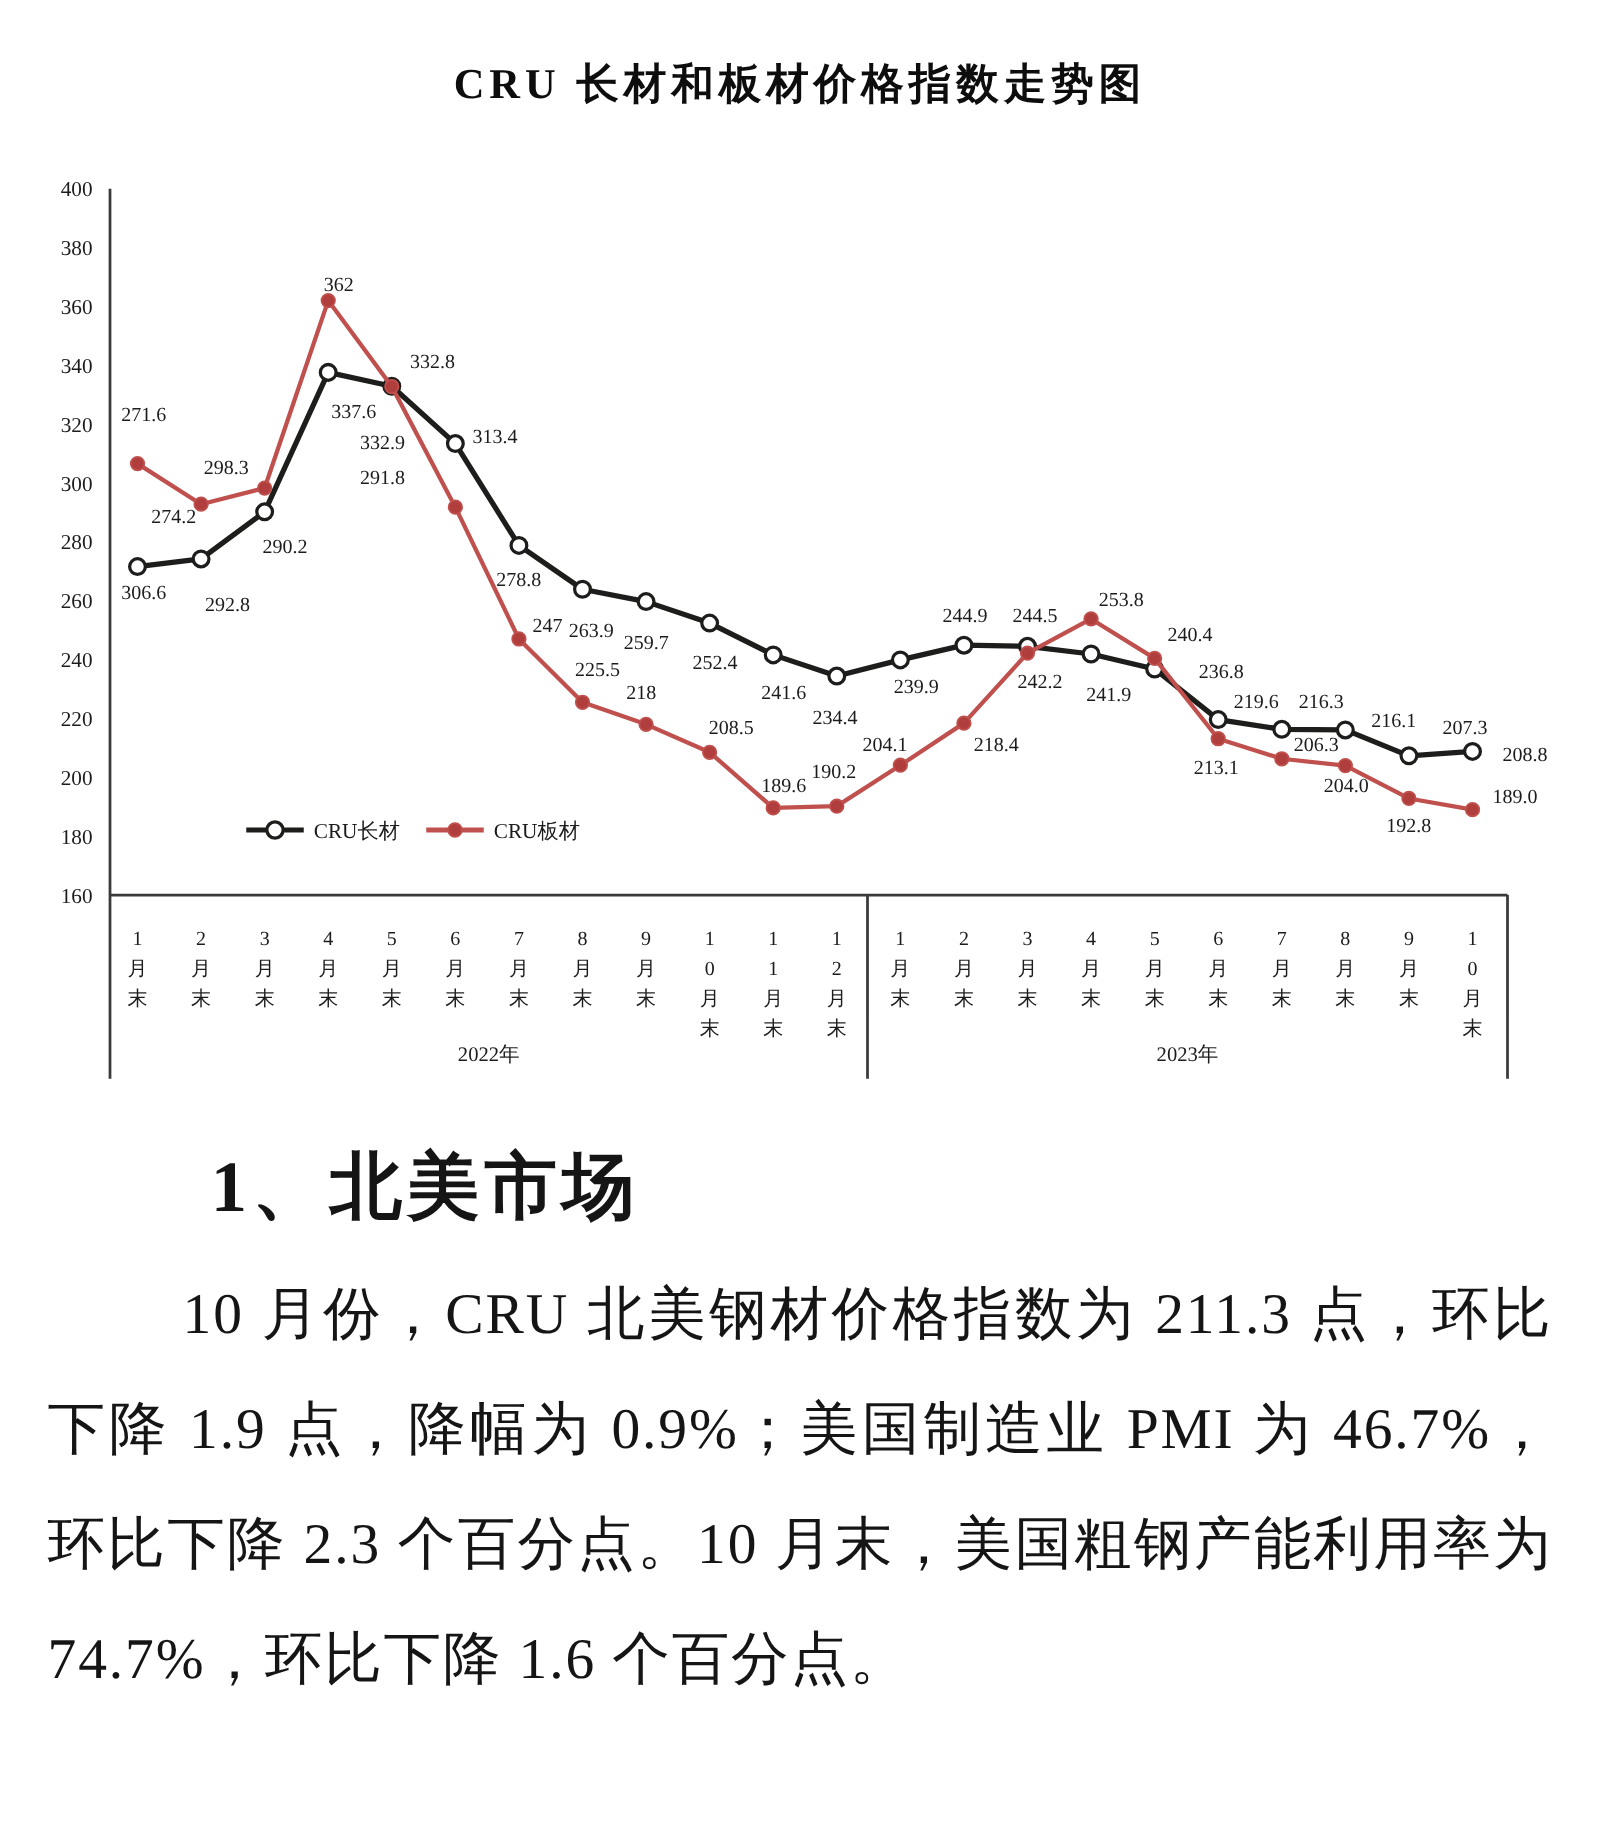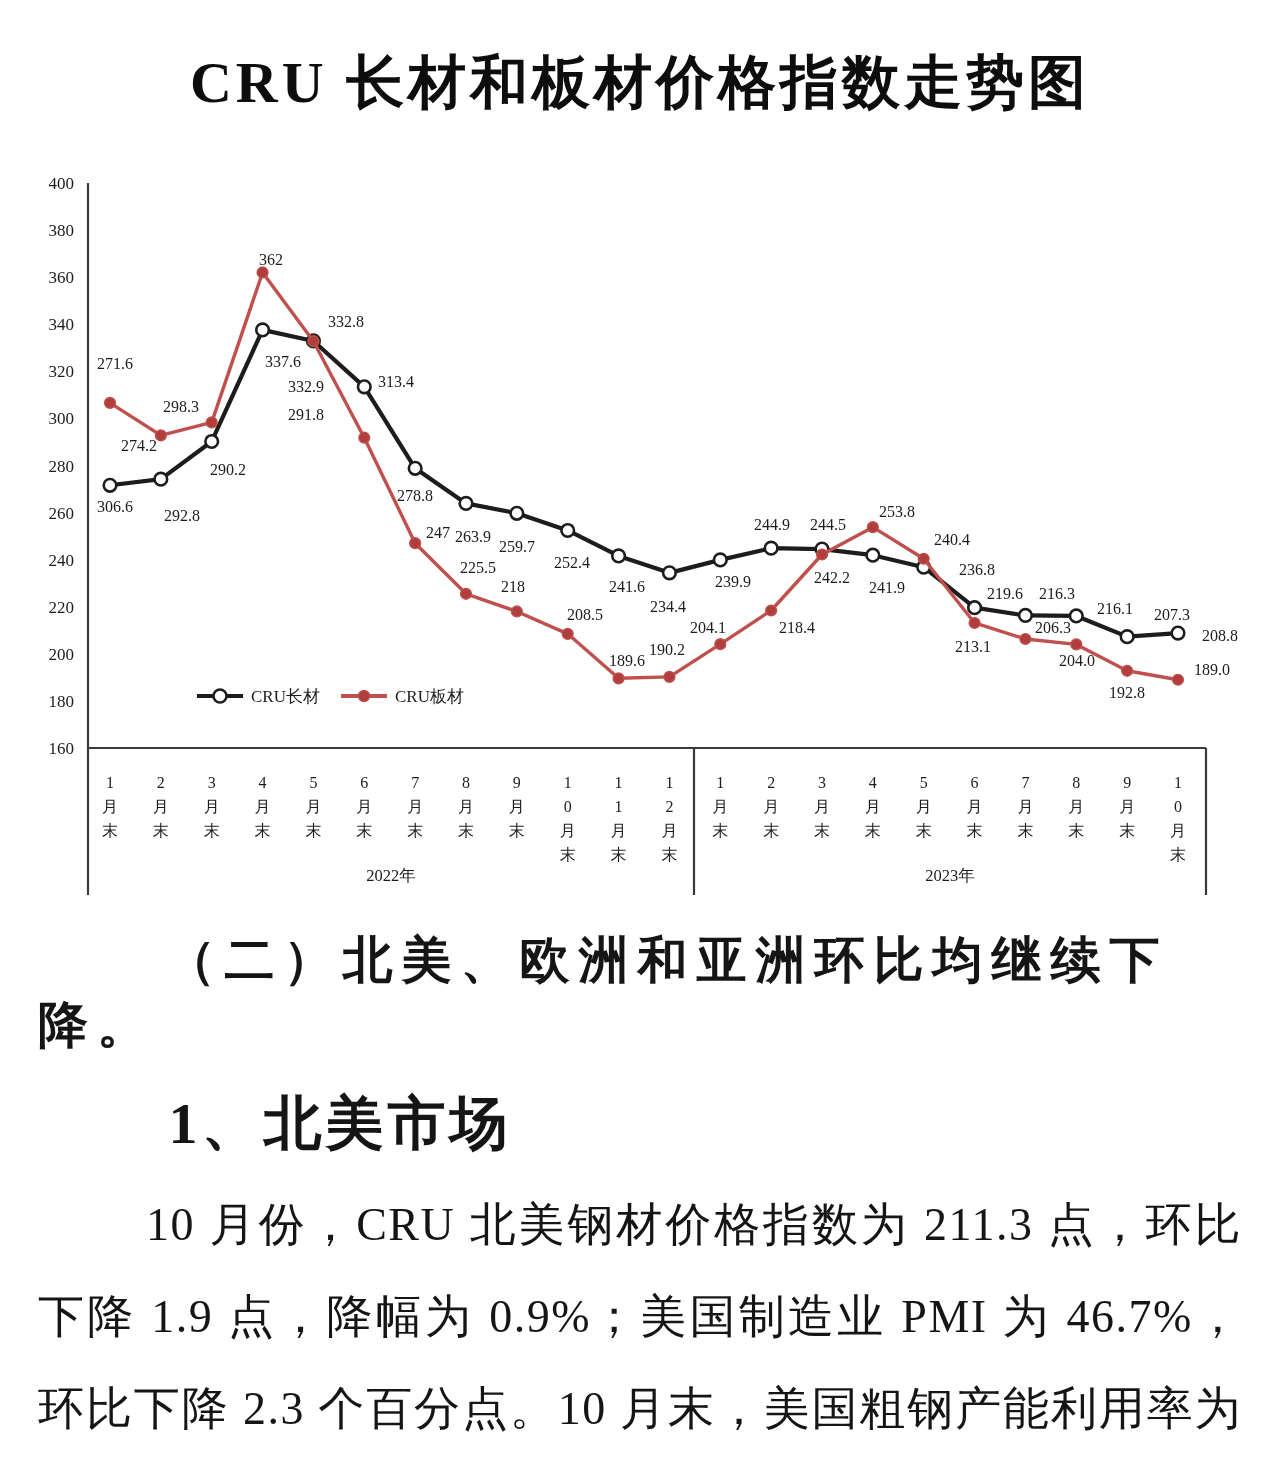--- a/index.html
+++ b/index.html
@@ -1,18 +1,18 @@
 <!DOCTYPE html>
 <html><head>
 <meta charset="utf-8">
 <style>
   html,body{margin:0;padding:0;background:#ffffff;}
   body{width:1280px;height:1457px;overflow:hidden;color:#151515;
        font-family:"Liberation Serif","DejaVu Serif",serif;}
-  .chart-title{margin:44px 0 38px 0;text-align:center;font-size:58px;font-weight:bold;
+  .chart-title{margin:44px 0 38px 0;text-align:center;font-size:34px;font-weight:bold;
                letter-spacing:4px;color:#0d0d0d;}
   #chart-svg{display:block;}
   #chart-svg text{font-family:"Liberation Serif","DejaVu Serif",serif;fill:#1c1c1c;}
   #chart-svg .yt{font-size:17px;}
   #chart-svg .mo{font-size:16px;}
   #chart-svg .yr{font-size:16.5px;}
   #chart-svg .dl{font-size:16px;}
   #chart-svg .lg{font-size:17px;}
   .body-text{padding:6px 38px 0 38px;}
   .heading{font-size:50px;font-weight:bold;margin:12px 0 0 0;text-indent:2.55em;
@@ -180,18 +180,17 @@
         </g>
         <g>
           <line x1="341" y1="536" x2="387" y2="536" stroke="#c0504d" stroke-width="4"></line>
           <circle cx="364" cy="536" r="5.5" fill="#b03e3c" stroke="#c0504d" stroke-width="1.4"></circle>
           <text class="lg" x="395" y="542" text-anchor="start">CRU板材</text>
         </g>
       </g>
     </svg>
 
   <div class="body-text">
-    <p class="heading">（二）北美、欧洲和亚洲环比均继续下降。</p>
     <p class="subheading">1、北美市场</p>
     <p class="para">10 月份，CRU 北美钢材价格指数为 211.3 点，环比下降 1.9 点，降幅为 0.9%；美国制造业 PMI 为 46.7%，环比下降 2.3 个百分点。10 月末，美国粗钢产能利用率为 74.7%，环比下降 1.6 个百分点。</p>
   </div>
 
 </div>
 
 </body></html>

